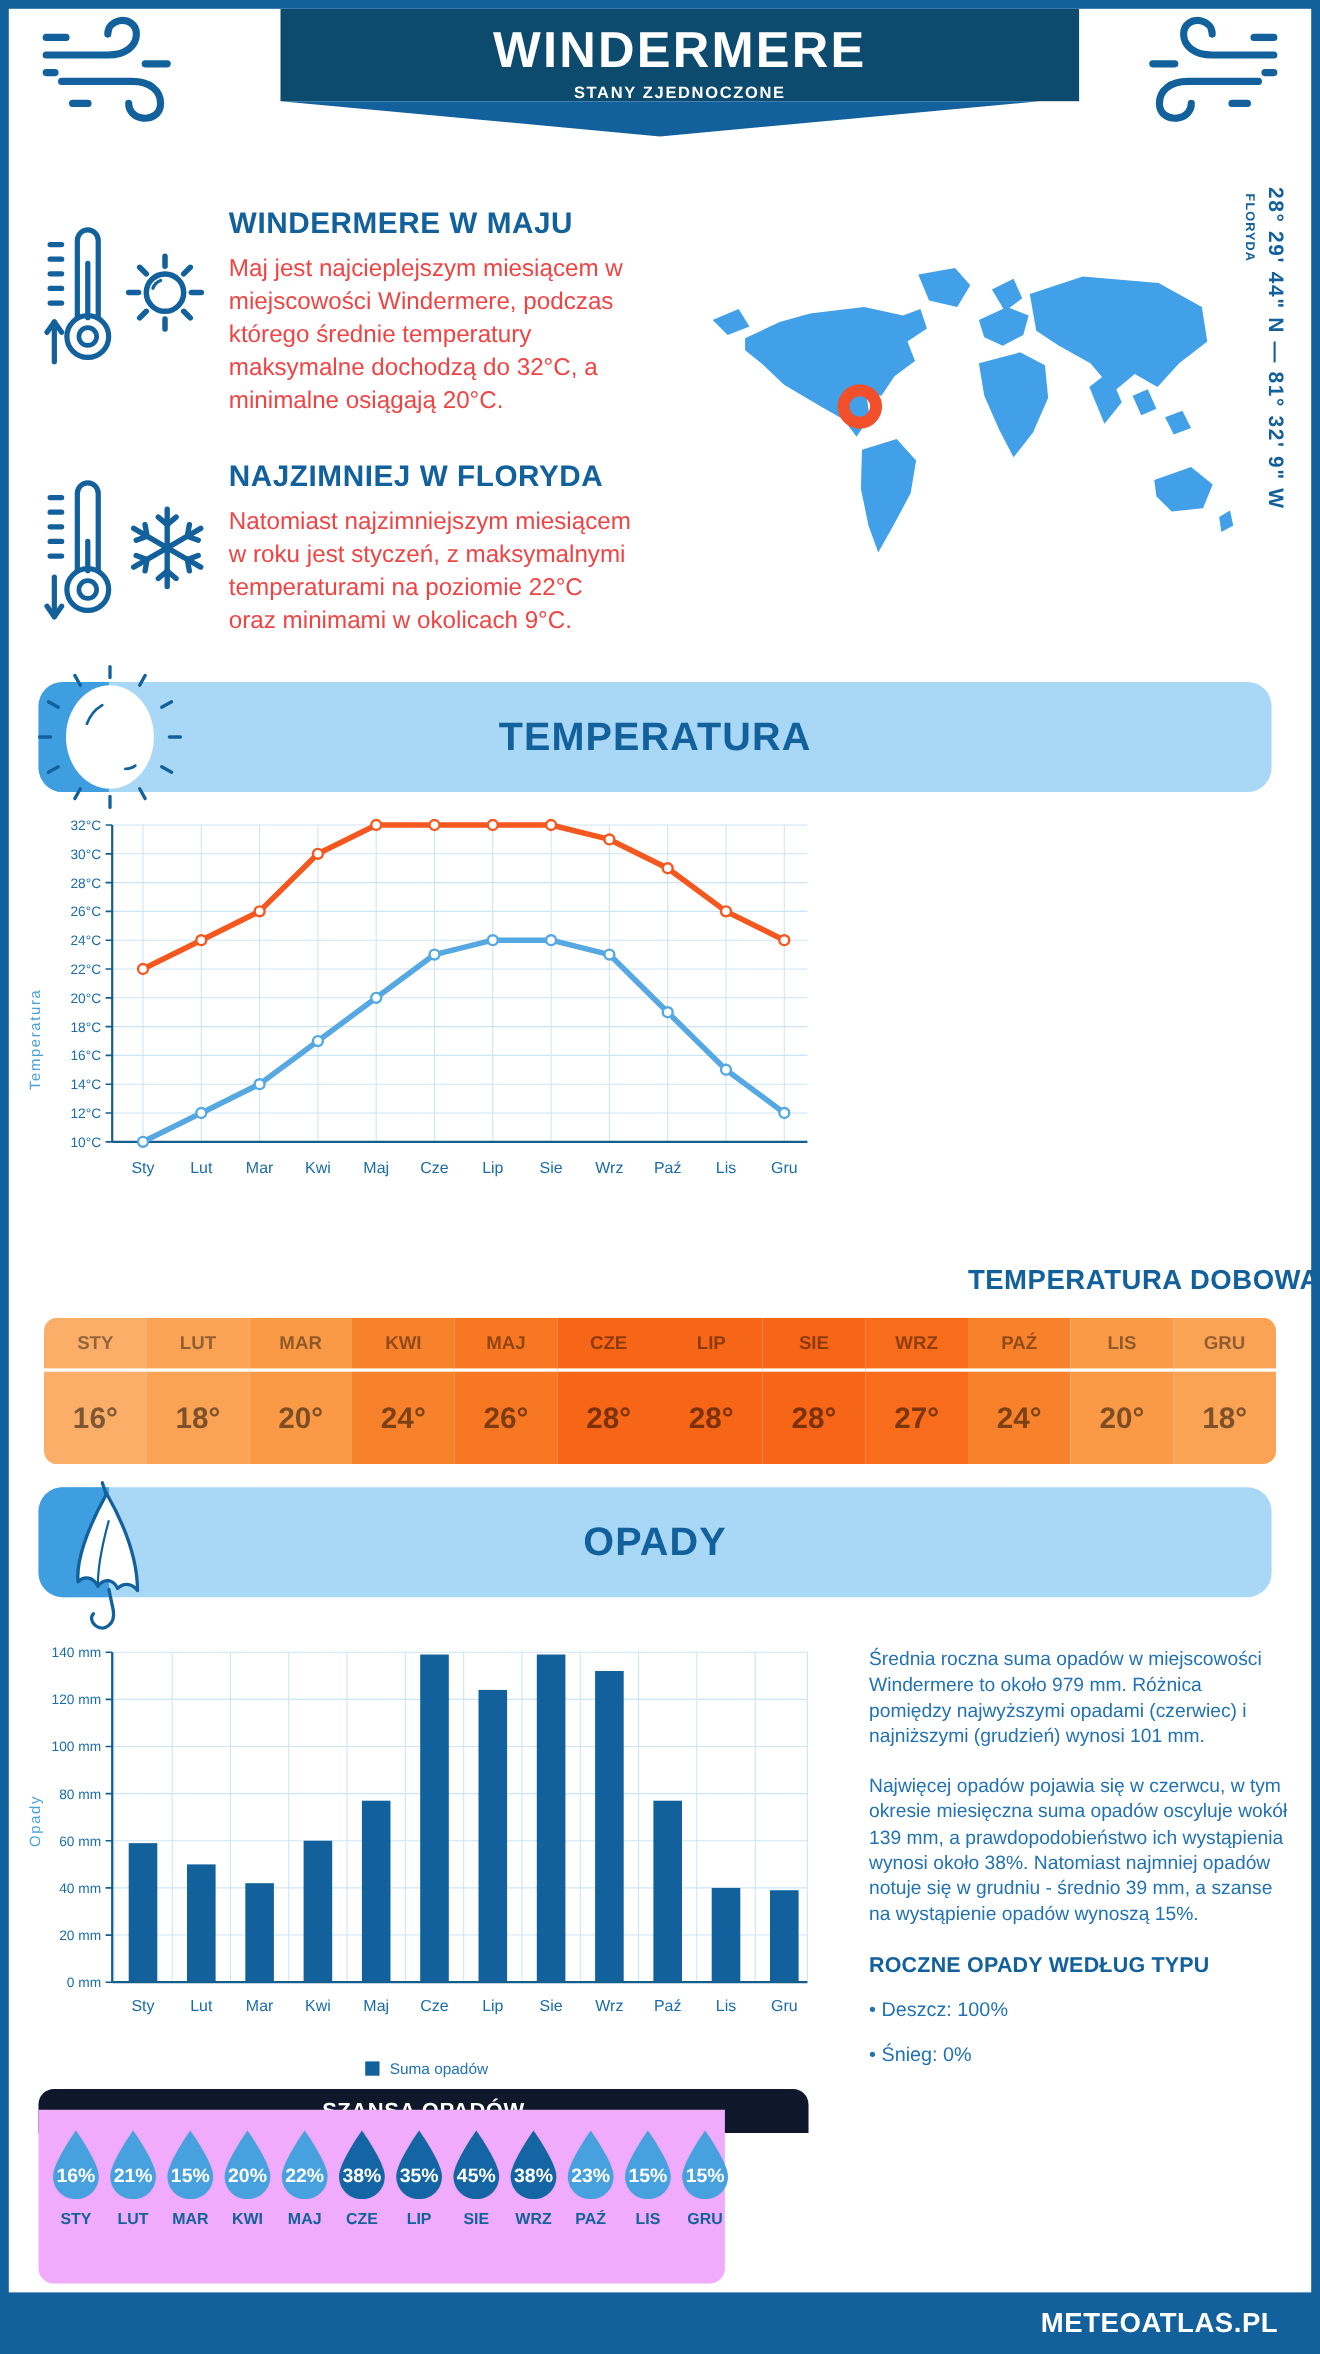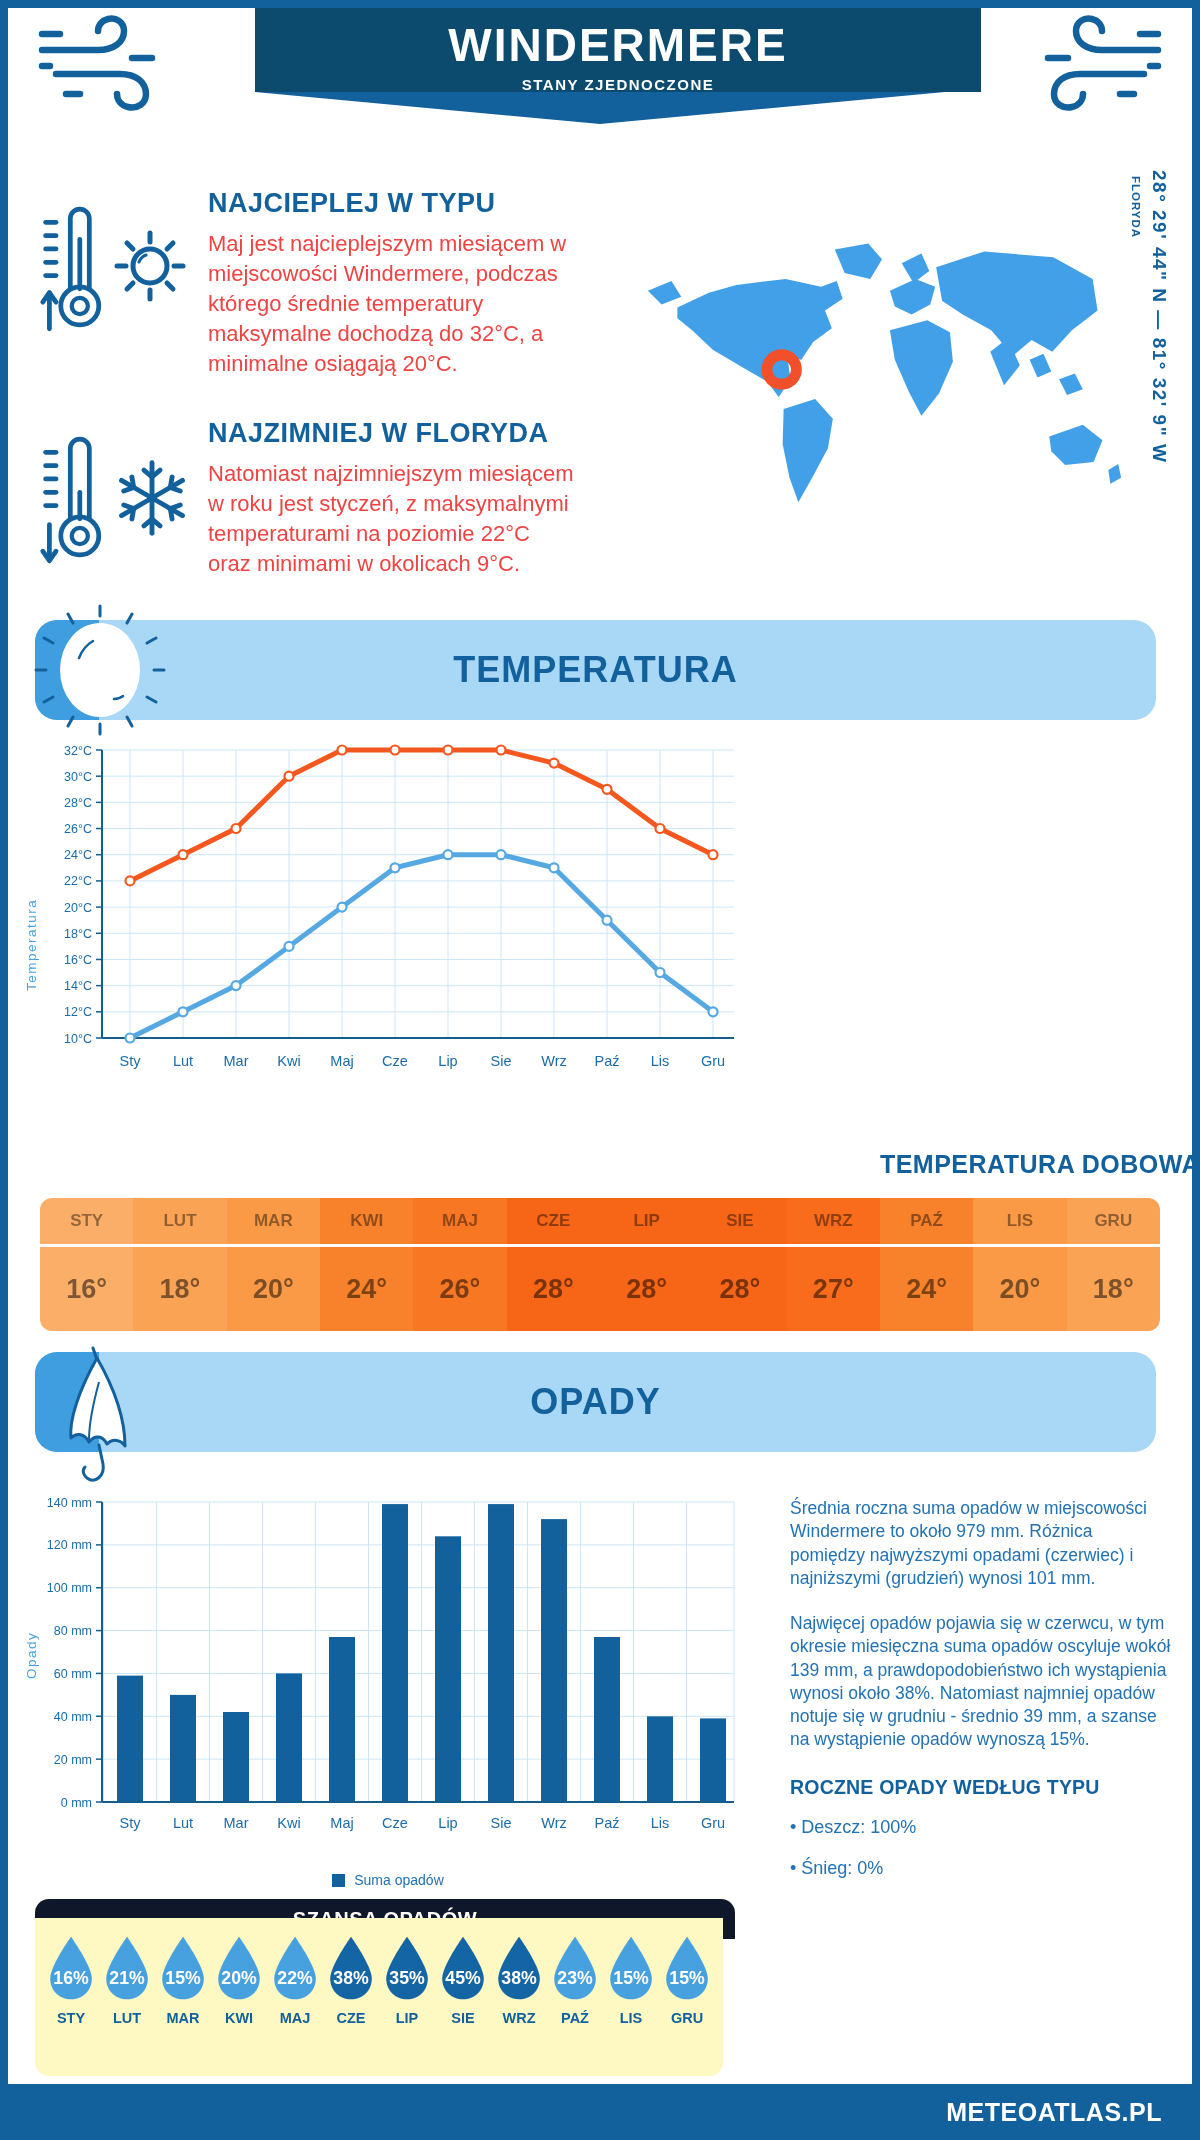--- a/index.html
+++ b/index.html
@@ -75,21 +75,21 @@
   #daily-table{position:absolute;left:40px;top:1198px;width:1120px;display:flex;border-radius:12px;overflow:hidden;}
   .dcol{flex:1;}
   .dcol .m{height:46px;line-height:46px;text-align:center;font-size:17px;font-weight:bold;
         color:rgba(0,0,0,0.42);border-bottom:3px solid #fff;}
   .dcol .v{height:84px;line-height:84px;text-align:center;font-size:27px;font-weight:bold;color:rgba(0,0,0,0.5);}
 
   
   #chance-head{position:absolute;left:35px;top:1878px;width:700px;height:40px;background:#0f172a;
         border-radius:14px 14px 0 0;color:#fff;font-weight:bold;font-size:20px;letter-spacing:0.5px;
         display:flex;align-items:center;justify-content:center;margin-top:21px;}
-  #chance-body{position:absolute;left:35px;top:1918px;width:688px;height:158px;background:#fef9c3;
+  #chance-body{position:absolute;left:35px;top:1918px;width:624px;height:158px;background:#f0abfc;
         border-radius:0 0 14px 14px;}
   #drops{display:flex;padding:15px 8px 0 8px;}
   .drop-cell{flex:1;display:flex;flex-direction:column;align-items:center;}
   .drop-month{margin-top:7px;font-size:14.5px;font-weight:bold;color:#12619C;}
   .drop-pct{font-size:17px;font-weight:bold;fill:#fff;font-family:"Liberation Sans",sans-serif;}
 
   
   #footer{position:absolute;left:0;top:2084px;width:1200px;height:56px;background:#12619C;
         display:flex;align-items:center;z-index:55;}
   #footer .lic{display:flex;align-items:center;gap:12px;margin-left:46px;}
@@ -145,21 +145,21 @@
           <path d="M42 66 V75"></path>
           <path d="M25 59 L19 65"></path>
         <path d="M18 42 H9"></path>
           <path d="M25 25 L19 19"></path>
           <path d="M42 18 V9"></path>
           <path d="M59 25 L65 19"></path>
         <path d="M31 38 a12 12 0 0 1 7 -7" stroke-width="3"></path>
       </svg>
     </div>
     <div class="hl-body">
-      <div class="hl-title">NAJCIEPLEJ W TYPU</div>
+      <div class="hl-title">WINDERMERE W MAJU</div>
       <div class="hl-text">Maj jest najcieplejszym miesiącem w miejscowości Windermere, podczas którego średnie temperatury maksymalne dochodzą do 32°C, a minimalne osiągają 20°C.</div>
     </div>
   </div>
 
   <div class="hl" id="hl2">
     <div class="hl-icons">
       <svg class="thermo" width="76" height="146" viewBox="0 0 80 150" fill="none" stroke="#12619C" stroke-width="5" stroke-linecap="round">
         <path d="M8 28 H19"></path>
           <path d="M8 42 H19"></path>
           <path d="M8 56 H19"></path>

